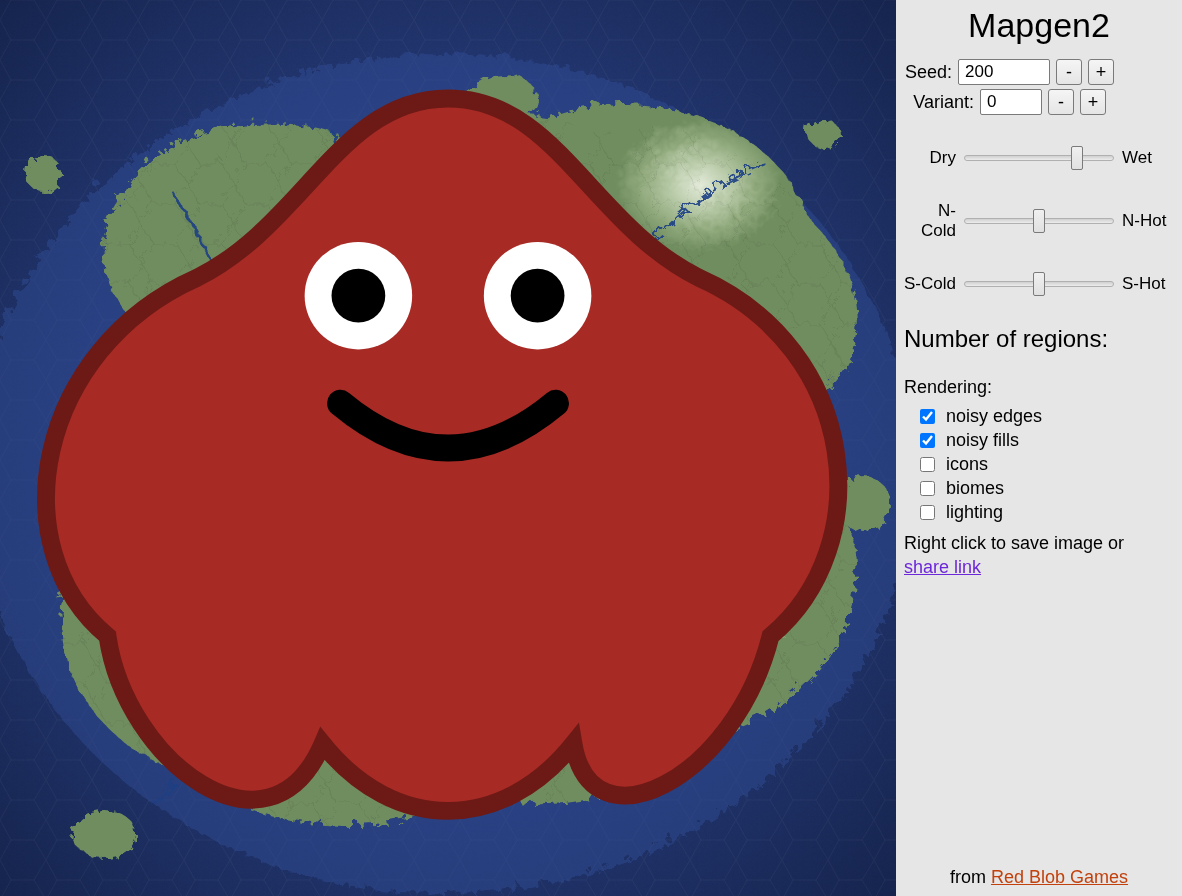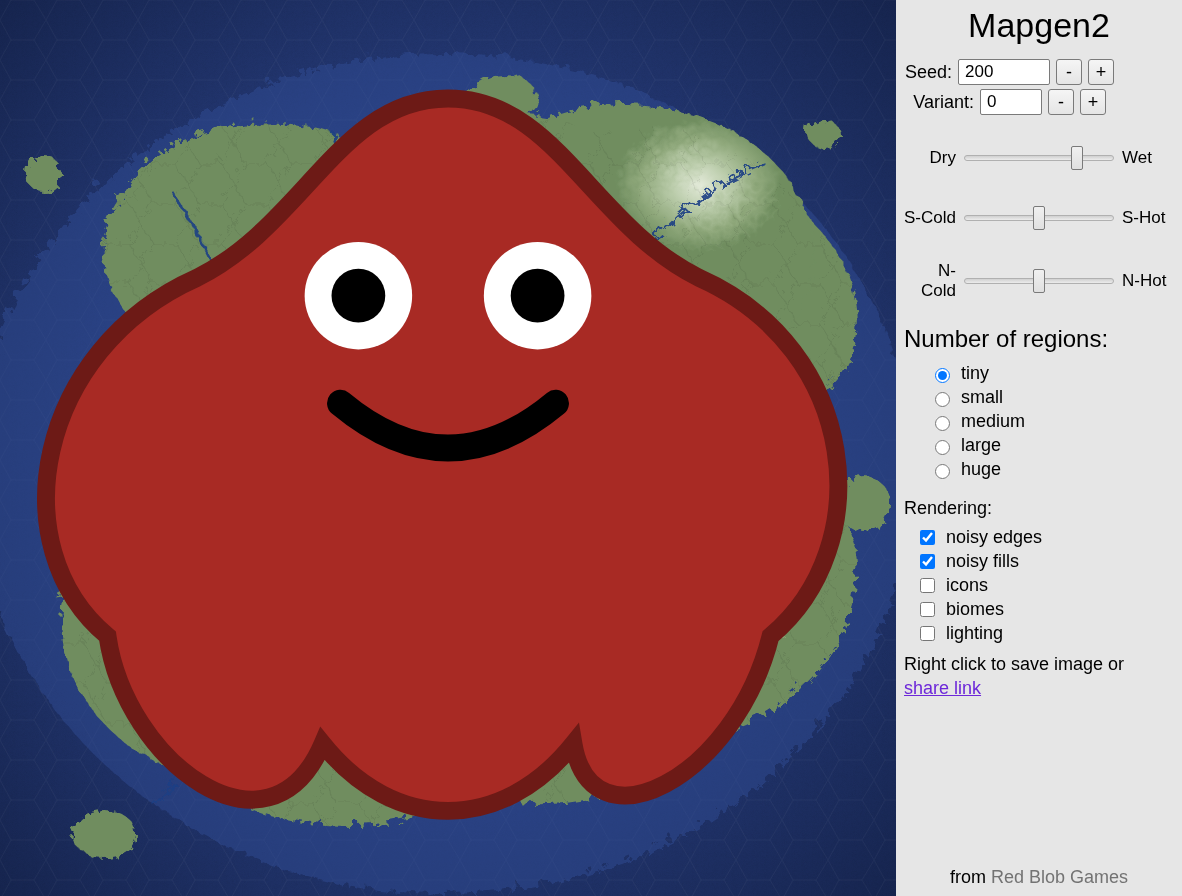--- a/index.html
+++ b/index.html
@@ -44,21 +44,21 @@
   .resize-cursor { position: absolute; left: 49%; top: 50%; transform: translate(-50%,-50%); pointer-events: none; font-size: 16px; }
   .section-h { font-size: 24px; margin: 20px 0 6px 0; }
   .opts { display: flex; flex-direction: column; gap: 3px; margin-left: 26px; font-size: 18px; }
   .opt { display: flex; align-items: center; gap: 8px; }
   .opt input { width: 15px; height: 15px; }
   .rendering-h { font-size: 18px; margin: 14px 0 4px 0; }
   .rendering-opts { display: flex; flex-direction: column; gap: 3px; margin-left: 12px; font-size: 18px; }
   .save-text { font-size: 18px; margin-top: 4px; line-height: 1.35; }
   .save-text a { color: #6d28d9; text-decoration: underline; }
   .from-line { margin-top: auto; text-align: center; font-size: 18px; padding: 6px 0 8px 0; }
-  .from-line .rb { color: #737373; }
+  .from-line .rb { color: #c2410c; text-decoration: underline; }
   
   .blob { position: absolute; left: 4px; bottom: 4px; width: 88px; height: 78px; }
 </style>
 </head>
 <body>
 
 <div class="map-pane">
   <svg viewBox="0 0 896 896">
     <defs>
       <radialGradient id="sea" cx="50%" cy="50%" r="75%">
@@ -165,58 +165,36 @@
 
   <div class="sliders" id="sliders">
       <div class="slider-row">
         <div class="lbl-l">Dry</div>
         <div class="slider-track-wrap">
           <input type="range" min="0" max="100" value="78" style="">
         </div>
         <div class="lbl-r">Wet</div>
       </div>
       <div class="slider-row">
+        <div class="lbl-l">N-Cold</div>
+        <div class="slider-track-wrap">
+          <input type="range" min="0" max="100" value="50" style="">
+        </div>
+        <div class="lbl-r">N-Hot</div>
+      </div>
+      <div class="slider-row">
         <div class="lbl-l">S-Cold</div>
         <div class="slider-track-wrap">
           <input type="range" min="0" max="100" value="50" style="">
         </div>
         <div class="lbl-r">S-Hot</div>
       </div>
-      <div class="slider-row">
-        <div class="lbl-l">N-Cold</div>
-        <div class="slider-track-wrap">
-          <input type="range" min="0" max="100" value="50" style="">
-        </div>
-        <div class="lbl-r">N-Hot</div>
-      </div>
     </div>
 
   <div class="section-h">Number of regions:</div>
-  <div class="opts" id="region-opts">
-      <label class="opt">
-        <input type="radio" name="regions" checked="" style="">
-        <span>tiny</span>
-      </label>
-      <label class="opt">
-        <input type="radio" name="regions" style="">
-        <span>small</span>
-      </label>
-      <label class="opt">
-        <input type="radio" name="regions" style="">
-        <span>medium</span>
-      </label>
-      <label class="opt">
-        <input type="radio" name="regions" style="">
-        <span>large</span>
-      </label>
-      <label class="opt">
-        <input type="radio" name="regions" style="">
-        <span>huge</span>
-      </label>
-    </div>
 
   <div class="rendering-h">Rendering:</div>
   <div class="rendering-opts" id="rendering-opts">
       <label class="opt">
         <input type="checkbox" checked="" style="">
         <span>noisy edges</span>
       </label>
       <label class="opt">
         <input type="checkbox" checked="" style="">
         <span>noisy fills</span>

